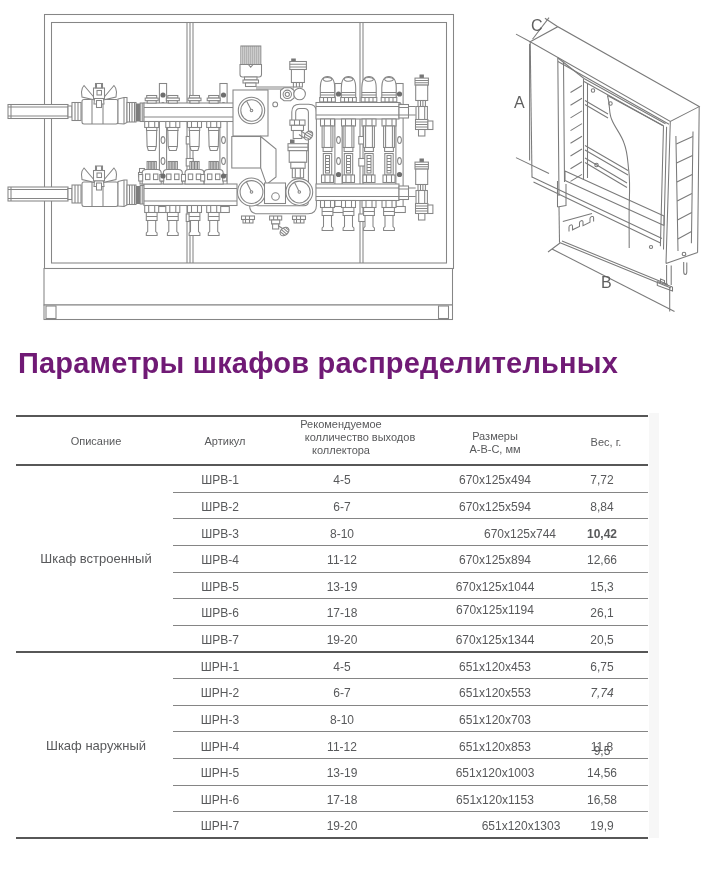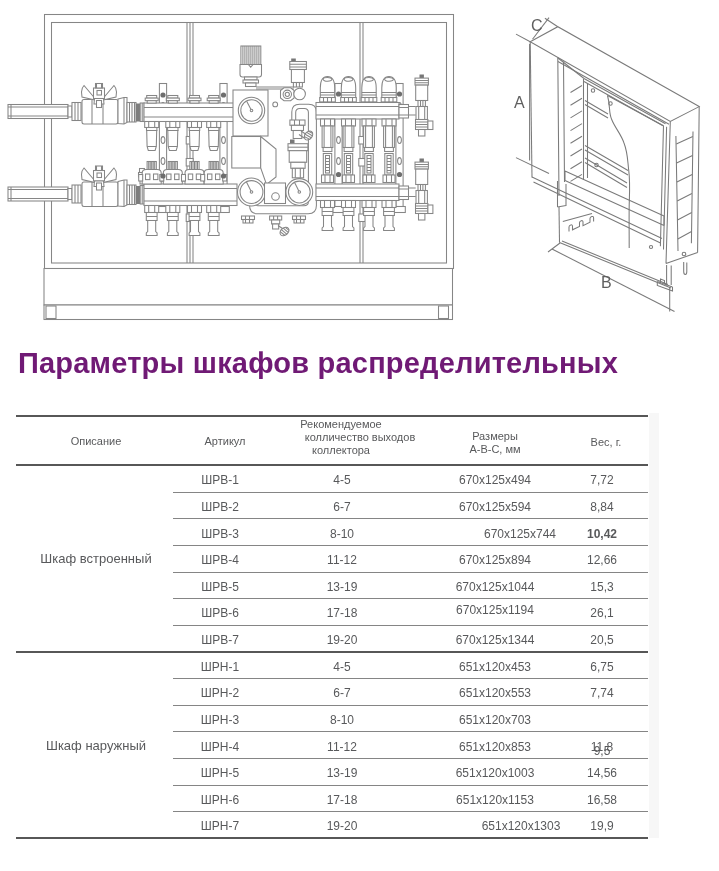--- a/index.html
+++ b/index.html
@@ -505,21 +505,21 @@
 <div class="t d" style="left:602px;top:638px;">20,5</div>
 
 <div class="t d" style="left:220px;top:664.6px;">ШРН-1</div>
 <div class="t d" style="left:342px;top:664.6px;">4-5</div>
 <div class="t d" style="left:495px;top:664.6px;">651х120х453</div>
 <div class="t d" style="left:602px;top:664.6px;">6,75</div>
 
 <div class="t d" style="left:220px;top:691.2px;">ШРН-2</div>
 <div class="t d" style="left:342px;top:691.2px;">6-7</div>
 <div class="t d" style="left:495px;top:691.2px;">651х120х553</div>
-<div class="t d" style="left:602px;top:691.2px;">7,74</div>
+<div class="t d" style="left:602px;top:691.2px;font-style:italic;">7,74</div>
 
 <div class="t d" style="left:220px;top:717.9px;">ШРН-3</div>
 <div class="t d" style="left:342px;top:717.9px;">8-10</div>
 <div class="t d" style="left:495px;top:717.9px;">651х120х703</div>
 <div class="t d" style="left:602px;top:749px;">9,5</div>
 
 <div class="t d" style="left:220px;top:744.5px;text-align:right;">ШРН-4</div>
 <div class="t d" style="left:342px;top:744.5px;">11-12</div>
 <div class="t d" style="left:495px;top:744.5px;">651х120х853</div>
 <div class="t d" style="left:602px;top:744.5px;">11,8</div>

